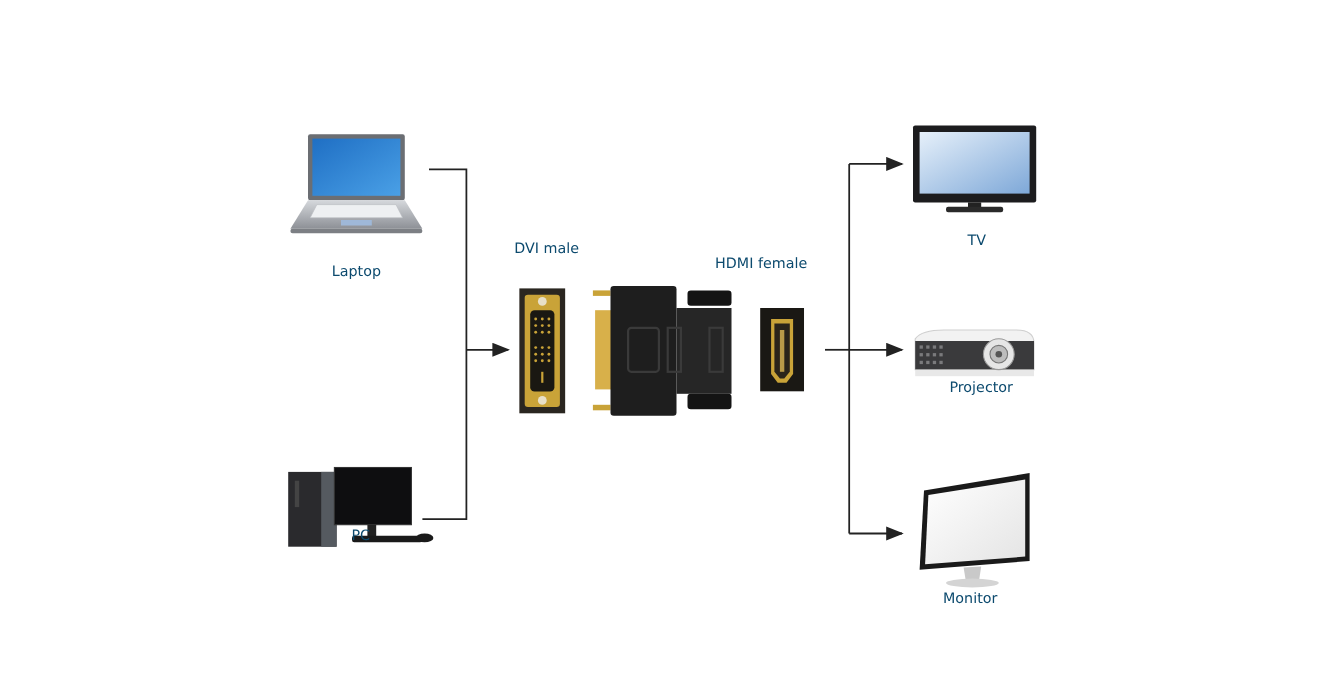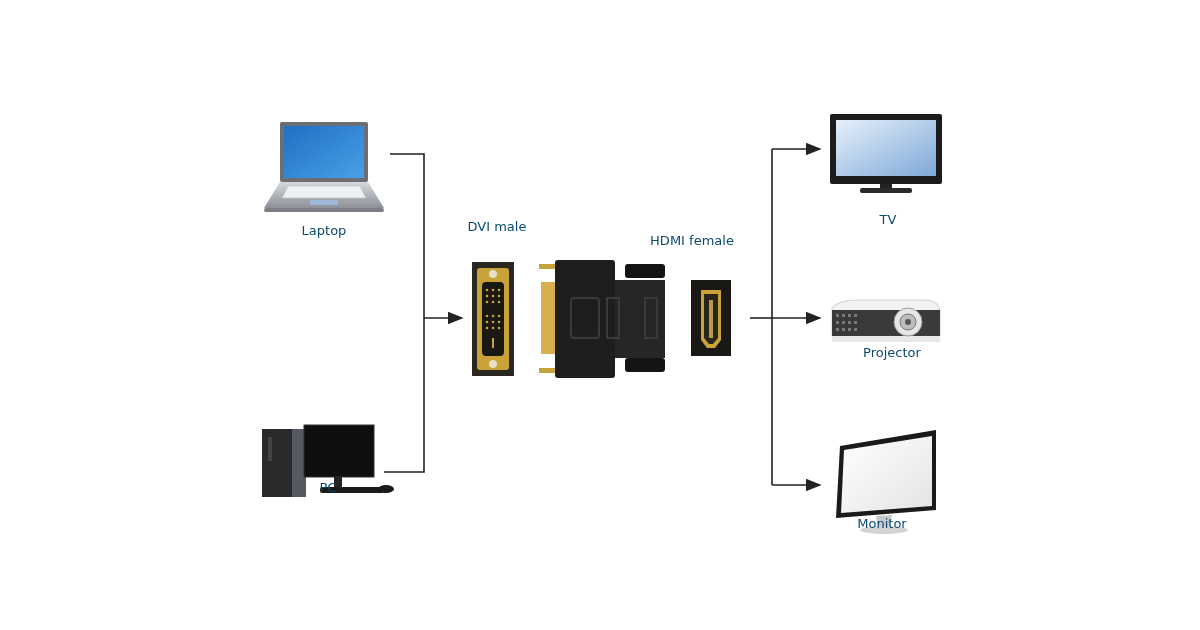--- a/index.html
+++ b/index.html
@@ -37,21 +37,21 @@
         <stop offset="1" stop-color="#8d9096"></stop>
       </linearGradient>
   </defs>
   <rect x="18" y="2" width="88" height="60" rx="2" fill="#6b6e73"></rect>
   <rect x="22" y="6" width="80" height="52" fill="url(#lscr)"></rect>
   <path d="M18,62 L106,62 L122,88 L2,88 Z" fill="url(#lbase)"></path>
   <path d="M26,66 L98,66 L104,78 L20,78 Z" fill="#eef0f2" stroke="#b9bcc0" stroke-width="0.6"></path>
   <rect x="48" y="80" width="28" height="5" fill="#9fb8d8"></rect>
   <rect x="2" y="88" width="120" height="4" rx="2" fill="#7c7f84"></rect>
 </svg>
-<div class="lbl" style="left:292px;top:223px;width:64px">Laptop</div>
+<div class="lbl" style="left:292px;top:240px;width:64px">Laptop</div>
 
 <svg class="abs" style="left:260px;top:423px" width="140" height="78">
   <rect x="2" y="6" width="44" height="68" fill="#2a2a2d"></rect>
   <rect x="32" y="6" width="14" height="68" fill="#555a60"></rect>
   <rect x="8" y="14" width="4" height="24" fill="#444"></rect>
   <rect x="44" y="2" width="70" height="52" fill="#0e0e10" stroke="#333" stroke-width="1"></rect>
   <rect x="74" y="54" width="8" height="12" fill="#222"></rect>
   <rect x="60" y="64" width="64" height="6" rx="2" fill="#1a1a1a"></rect>
   <ellipse cx="126" cy="66" rx="8" ry="4" fill="#1a1a1a"></ellipse>
 </svg>
@@ -152,13 +152,13 @@
       <linearGradient id="mons" x1="0" y1="0" x2="1" y2="1">
         <stop offset="0" stop-color="#ffffff"></stop>
         <stop offset="1" stop-color="#e4e4e4"></stop>
       </linearGradient>
     </defs>
   <path d="M8,18 L104,2 L104,82 L4,90 Z" fill="#1a1a1a"></path>
   <path d="M12,22 L100,8 L100,78 L9,85 Z" fill="url(#mons)"></path>
   <path d="M44,88 L60,87 L58,100 L46,100 Z" fill="#c9c9c9"></path>
   <ellipse cx="52" cy="102" rx="24" ry="4" fill="#d4d4d4"></ellipse>
 </svg>
-<div class="lbl" style="left:852px;top:516px;width:60px">Monitor</div>
+<div class="lbl" style="left:852px;top:537px;width:60px">Monitor</div>
 
 </body></html>

